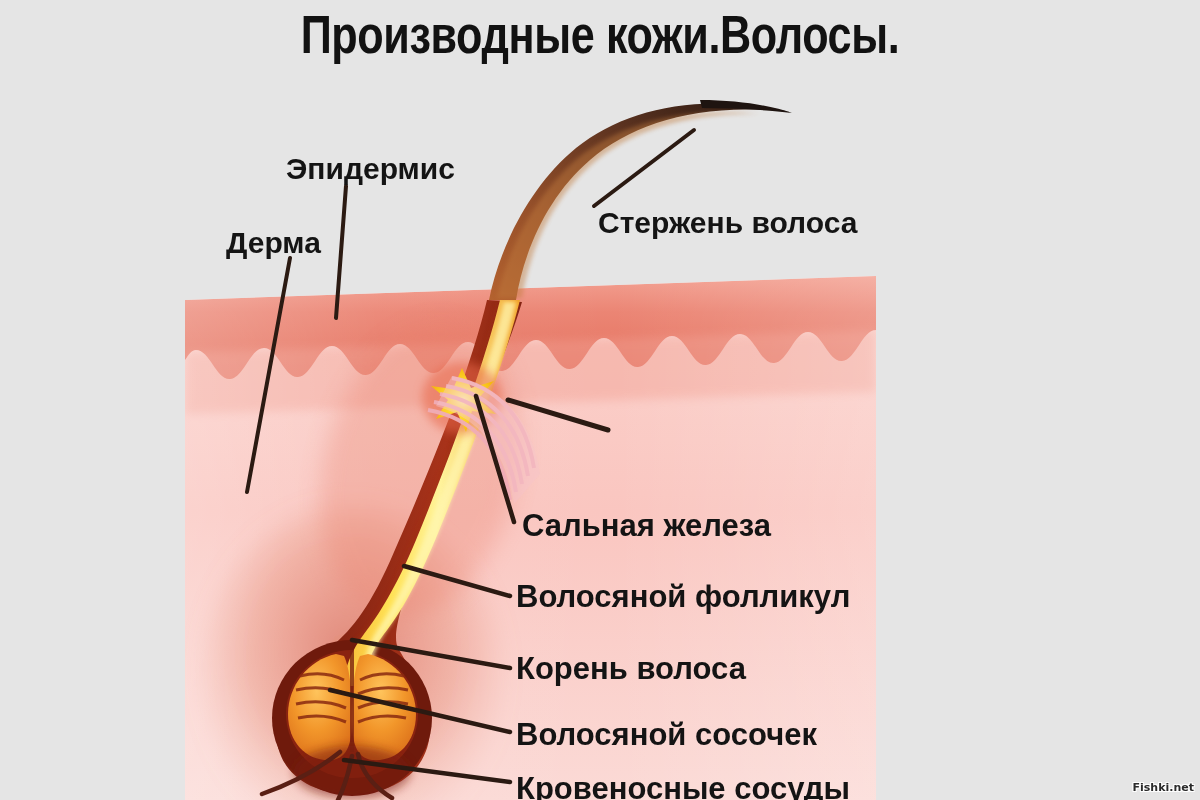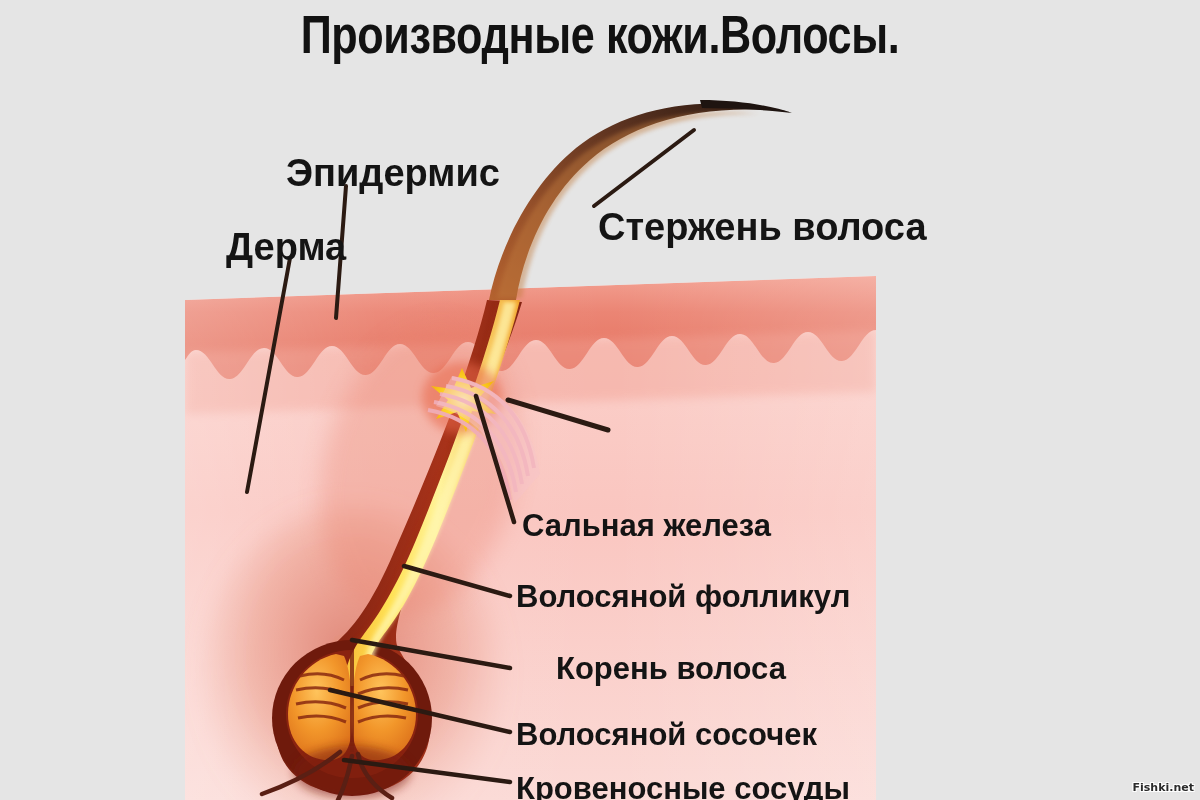--- a/index.html
+++ b/index.html
@@ -51,32 +51,32 @@
 
   
   .lbl {
     position: absolute;
     color: #141414;
     font-family: "Liberation Sans", sans-serif;
     font-weight: 700;
     white-space: nowrap;
     line-height: 1.12;
   }
-  .lbl.sz1 { font-size: 38px; }
+  .lbl.sz1 { font-size: 30px; }
   .lbl.sz2 { font-size: 31px; }
 
   #lbl-epidermis { left: 286px; top: 152px; }
   #lbl-derma     { left: 226px; top: 226px; }
   #lbl-shaft     { left: 598px; top: 206px; }
   #lbl-muscle    { left: 537px; top: 410px; text-align: center; width: 348px; }
   #lbl-muscle .l1 { display: block; }
   #lbl-muscle .l2 { display: block; }
   #lbl-sebaceous { left: 522px; top: 509px; }
   #lbl-follicle  { left: 516px; top: 580px; }
-  #lbl-root      { left: 516px; top: 652px; margin-left: 40px; }
+  #lbl-root      { left: 516px; top: 652px; }
   #lbl-papilla   { left: 516px; top: 718px; }
   #lbl-vessels   { left: 516px; top: 772px; }
 
   
   #watermark {
     position: absolute;
     right: 6px;
     bottom: 6px;
     font-family: "DejaVu Sans", sans-serif;
     font-size: 11px;

